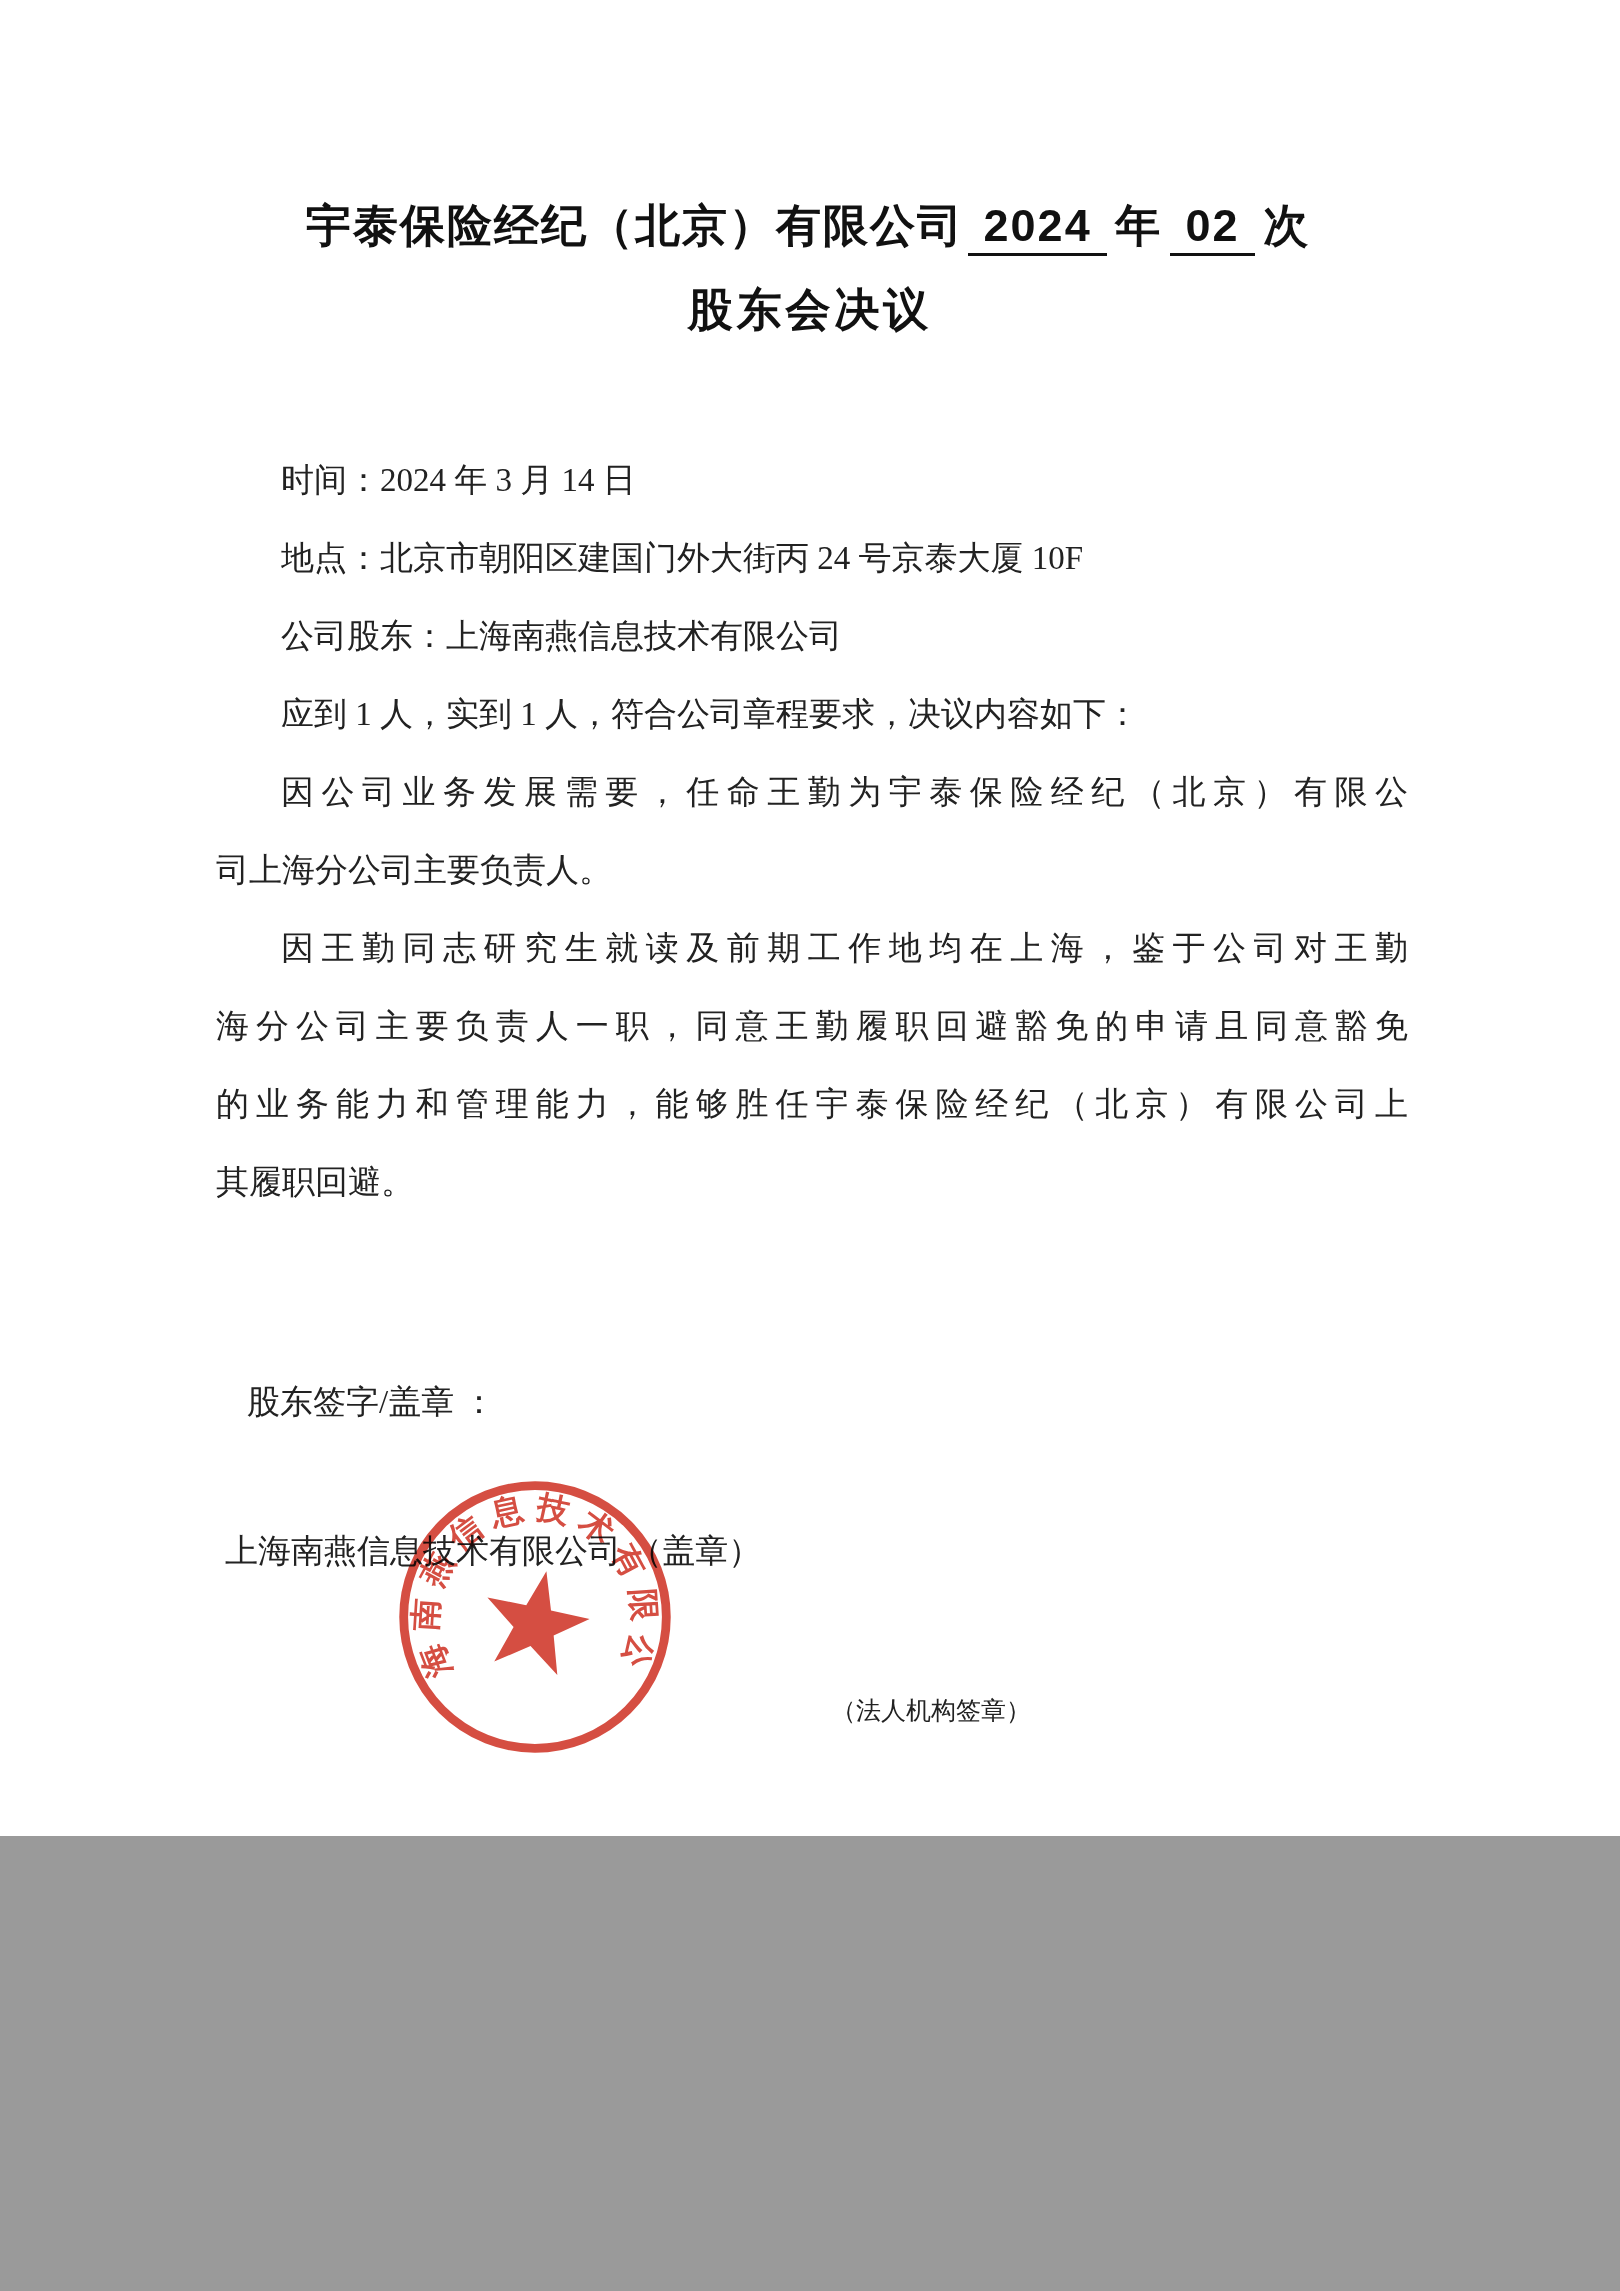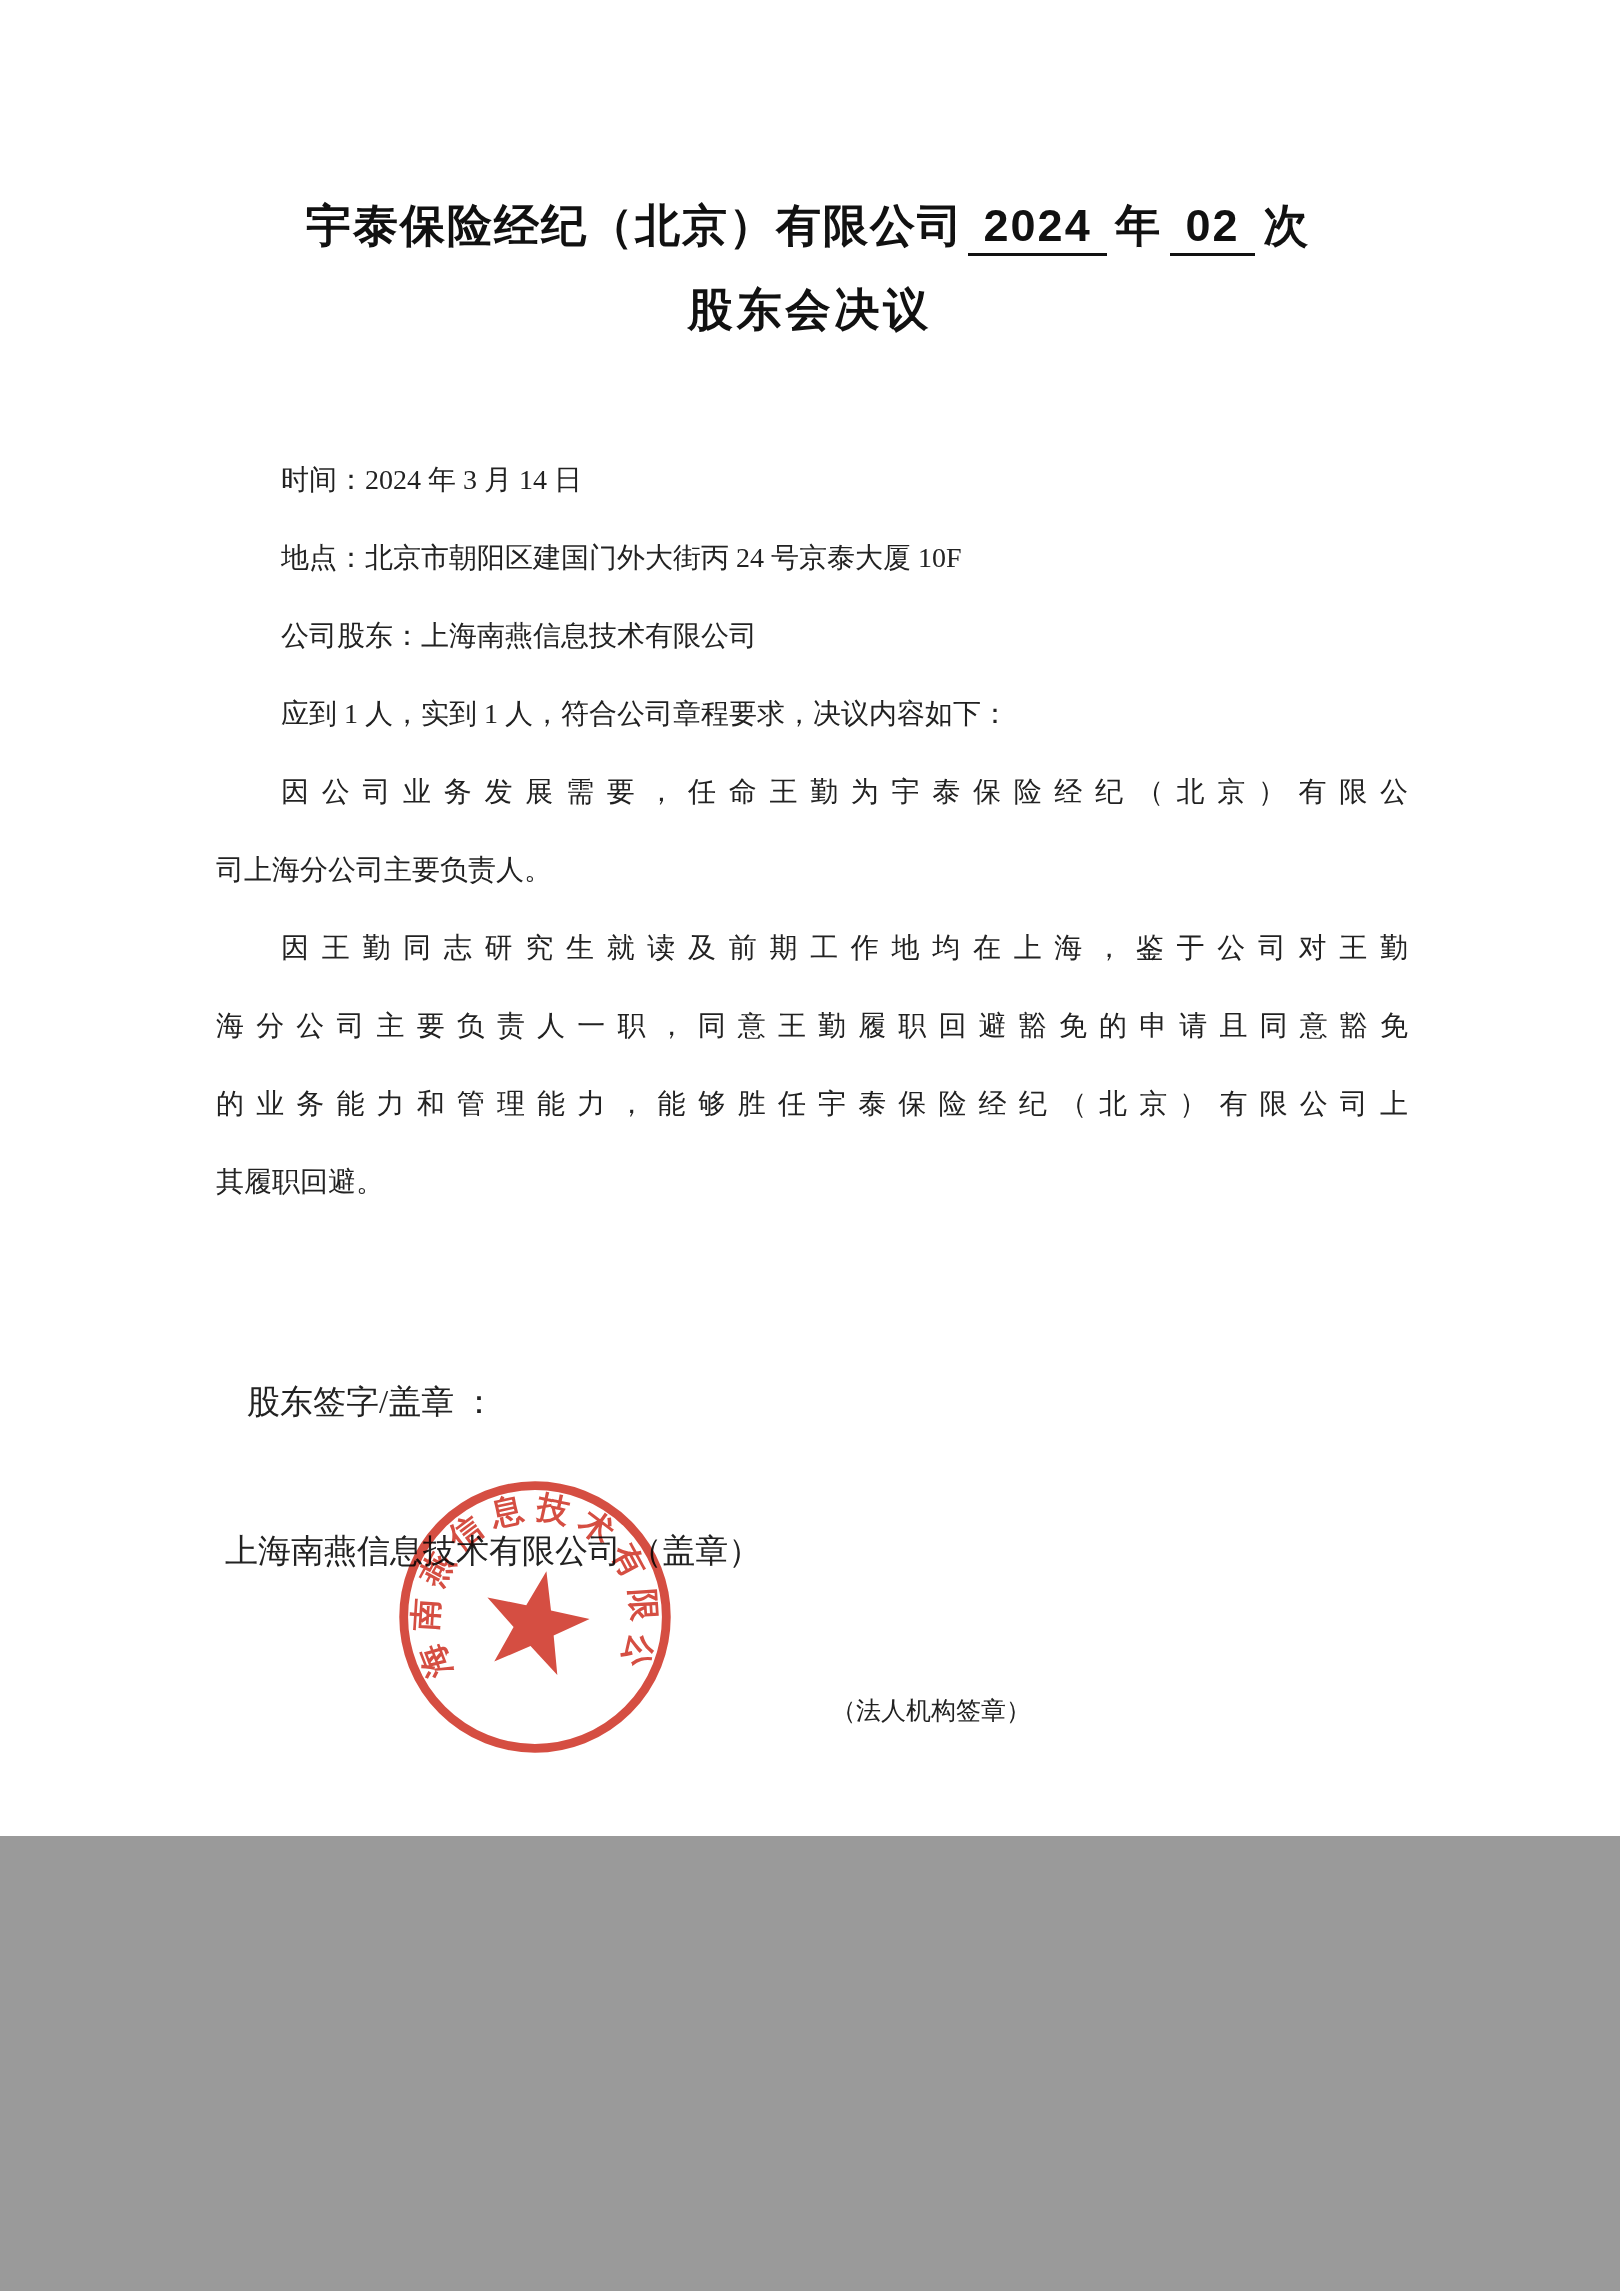--- a/index.html
+++ b/index.html
@@ -25,21 +25,21 @@
     display:inline-block;
     border-bottom:3.9px solid #111;
     padding:0 15.7px 2px 15.7px;
     margin:0 3.9px;
     line-height:1.1;
   }
   .title-unit{margin:0 3.9px;}
   
   .body-block{
     position:absolute;left:216px;top:441px;width:1192px;
-    font-size:28px;line-height:78px;color:#222;
+    font-size:33px;line-height:78px;color:#222;
   }
   .line{display:block;height:78px;overflow:visible;}
   .indent{padding-left:65px;}
   .fill{text-align:justify;text-align-last:justify;}
   
   .sig-label{position:absolute;left:247px;top:1380px;font-size:33px;color:#222;white-space:nowrap;}
   .sig-company{position:absolute;left:225px;top:1529px;font-size:33px;color:#222;white-space:nowrap;z-index:1;}
   .sig-legal{position:absolute;left:831px;top:1694px;font-size:25px;color:#222;white-space:nowrap;}
   .sig-date{position:absolute;left:751px;top:1839px;font-size:33px;color:#222;white-space:nowrap;}
   

